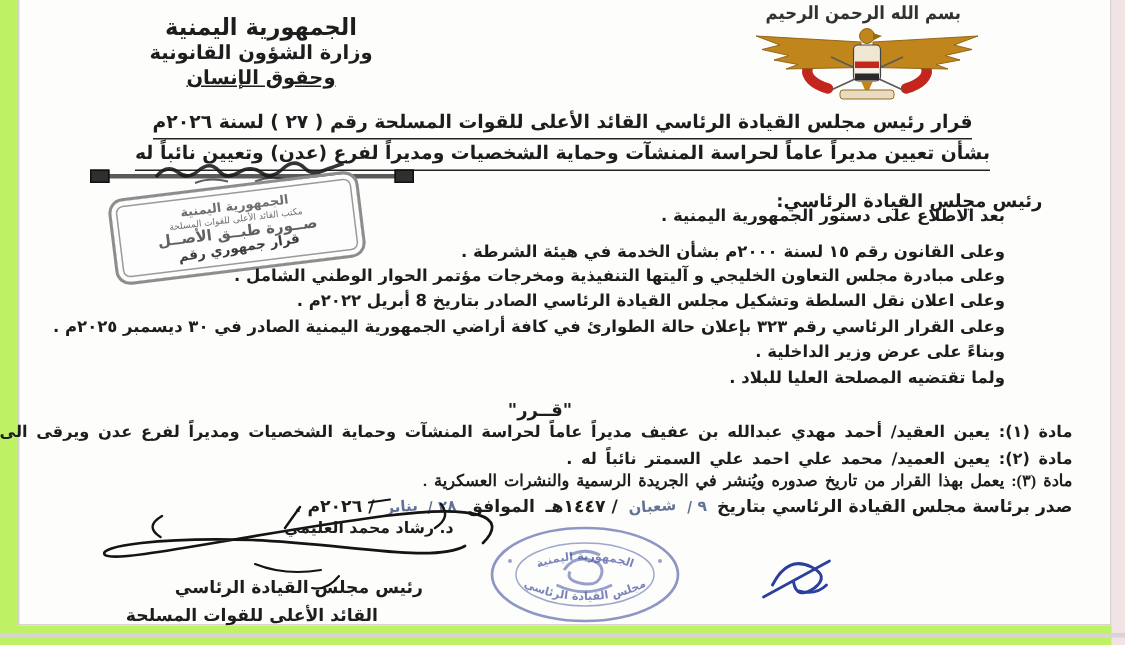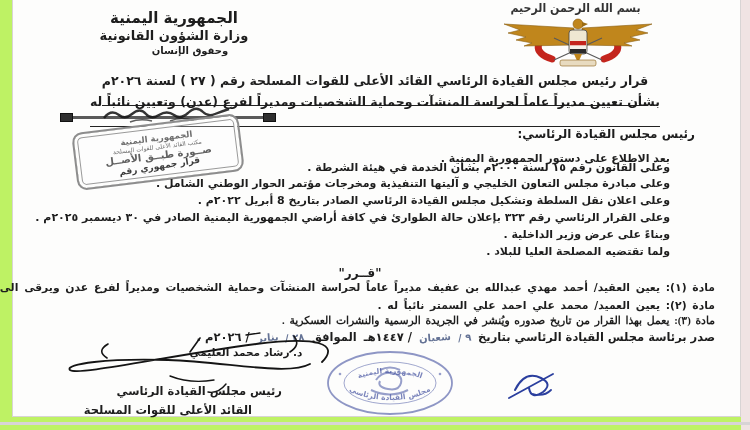--- a/index.html
+++ b/index.html
@@ -14,26 +14,26 @@
     background:#fdfdfc; border:1px solid #d8d4d4; border-top:none;
   }
   .right-strip { position:absolute; right:0; top:0; bottom:0; width:9px; background:#f0e3e3; }
   .bottom-line { position:absolute; left:0; right:0; bottom:5px; height:3px; background:#d8d4d6; }
   .abs { position:absolute; white-space:nowrap; }
   .center { text-align:center; }
 
   
   .republic-name { top:9px; left:68px; width:212px; font-size:15px; font-weight:bold; letter-spacing:1px; transform:scaleY(1.05); }
   .ministry-1 { top:28px; left:68px; width:212px; font-size:13px; font-weight:bold; }
-  .ministry-2 { top:45px; left:84px; width:212px; font-size:10px; font-weight:bold; letter-spacing:2px; }
+  .ministry-2 { top:45px; left:68px; width:212px; font-size:13px; font-weight:bold; letter-spacing:2px;text-decoration:underline; }
   .bismillah { top:2px; left:468px; width:215px; font-size:11px; font-weight:bold; opacity:.9; transform:scaleY(1.1); }
 
   
   .title-line { left:30px; right:30px; font-size:12.5px; font-weight:bold; }
-  .title-line span { border-bottom:1.5px solid #222; padding-bottom:17px; }
+  .title-line span { border-bottom:1.5px solid #222; padding-bottom:4px; }
   .title-1 { top:73px; }
   .title-2 { top:94px; }
 
   
   .divider { position:absolute; top:116px; left:62px; width:212px; height:3px; background:#5a5a5a; }
   .divider .cap { position:absolute; top:-3px; width:13px; height:9px; background:#2f2f2f; border:1px solid #111; }
   .cap-l { left:-2px; } .cap-r { right:-2px; }
   .copy-stamp {
     position:absolute; left:74px; top:123px; width:168px; height:58px;
     border:2px solid #8d8d8d; border-radius:10px; transform:rotate(-7deg);
@@ -42,21 +42,21 @@
     color:#6f6f6f; background:rgba(255,255,255,.25);
   }
   .copy-stamp .s1 { font-size:8.5px; font-weight:bold; }
   .copy-stamp .s2 { font-size:6px; }
   .copy-stamp .s3 { font-size:10px; font-weight:bold; color:#606060; }
   .copy-stamp .s4 { font-size:9px; font-weight:bold; color:#3c3c3c; transform:rotate(-2deg); }
 
   
   .pc-heading { top:127px; right:55px; font-size:12px; font-weight:bold; }
   .p-line { right:80px; font-size:11px; font-weight:bold; }
-  .p0 { top:152px; } .p1 { top:161px; } .p2 { top:177px;margin-left:40px; } .p3 { top:194px; }
+  .p0 { top:137px; } .p1 { top:161px; } .p2 { top:177px;margin-left:40px; } .p3 { top:194px; }
   .p4 { top:211px; } .p5 { top:228px; } .p6 { top:245px; }
 
   .decision-word { top:266px; left:0; right:30px; text-align:center; font-size:12px; font-weight:bold; }
 
   .article { right:35px; font-size:10.8px; font-weight:bold; word-spacing:2px; }
   .a0 { top:281px; } .a1 { top:299px; } .a2 { top:314px;font-family:Liberation Serif, serif; }
 
   
   .issuance { top:330px; right:35px; font-size:11.5px; font-weight:bold; }
   .issuance span { margin-left:3px; }

